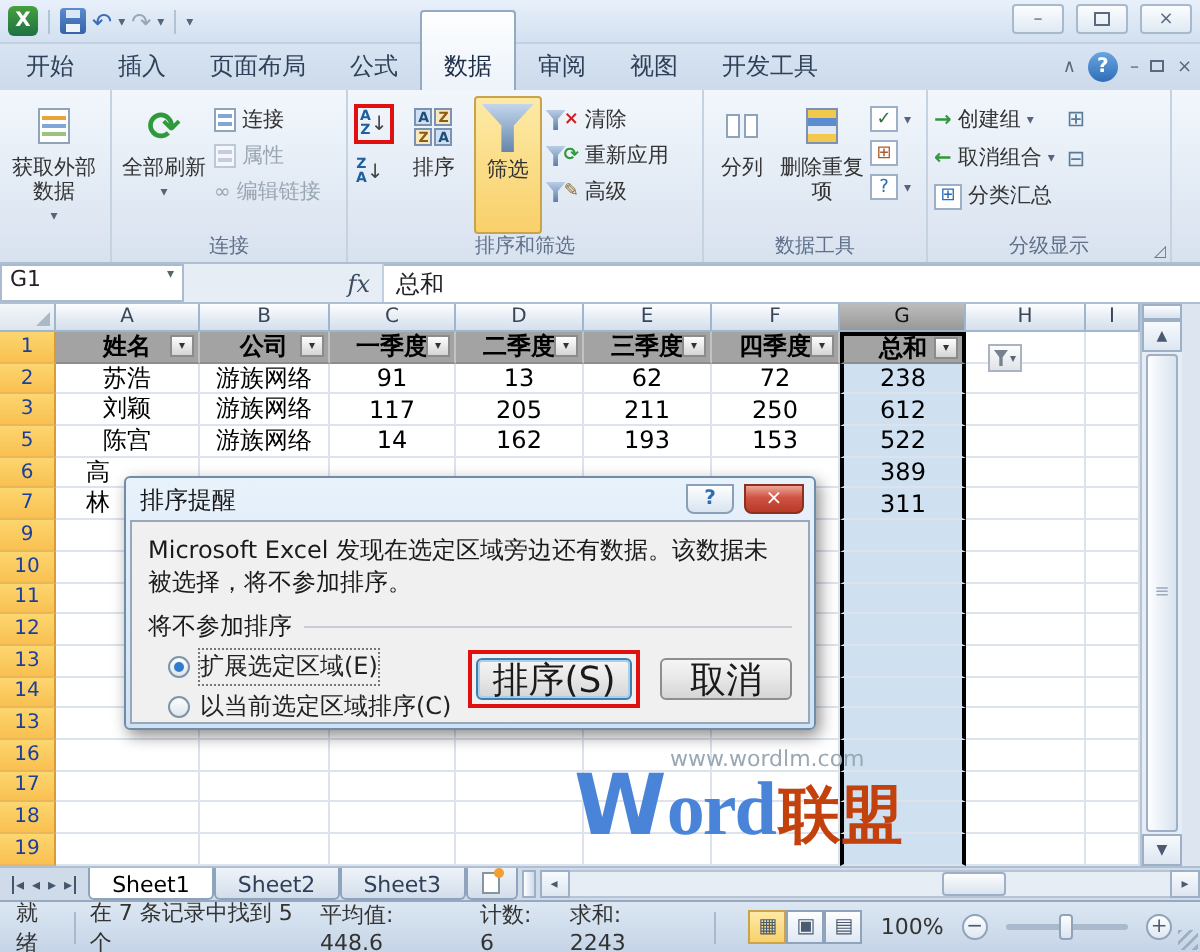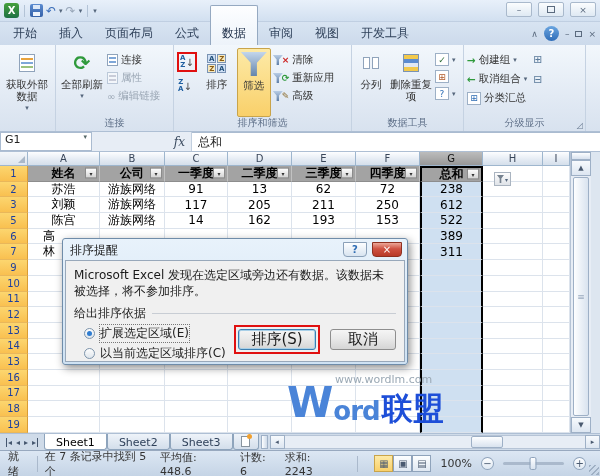--- a/index.html
+++ b/index.html
@@ -131,31 +131,31 @@
     display:flex; align-items:center; justify-content:center; }
   .dlg-body { background:#f0f0f0; border:1px solid #98a8ba; height:102px; padding:6px 8px 0; position:relative; }
   .dlg-msg { font-size:12px; line-height:16px; color:#1a1a1a; }
   .dlg-grp { display:flex; align-items:center; margin-top:6px; font-size:12px; color:#1a1a1a; }
   .dlg-grp .grpline { flex:1; height:0; border-top:1px solid #c8cdd4; margin-left:6px; }
   .radio-row { display:flex; align-items:center; gap:5px; margin:3px 0 0 10px; font-size:12px; }
   .radio { width:11px; height:11px; border-radius:50%; border:1px solid #7d94ab; background:linear-gradient(#fdfdfd,#dfe6ec); position:relative; }
   .radio.on::after { content:""; position:absolute; left:2px; top:2px; width:5px; height:5px; border-radius:50%; background:#2f7cd0; }
   .radio-label.focus { outline:1px dotted #777; }
   .dlg-btns { position:absolute; right:8px; bottom:7px; display:flex; align-items:center; gap:10px; }
-  .btn { height:21px; font-size:15px; color:#1a1a1a; display:flex; align-items:center; justify-content:center;
+  .btn { height:21px; font-size:18px; color:#1a1a1a; display:flex; align-items:center; justify-content:center;
     background:linear-gradient(#f5f5f5,#e9e9e9 45%,#d5d5d5); border:1px solid #8e8e8e; border-radius:3px; }
   .btn.default { border:1px solid #3c7fb1; box-shadow:inset 0 0 0 1px #a9d0e8; }
   .btn.sort { width:78px; } .btn.cancel { width:66px; }
   .redwrap { border:2px solid #e01010; padding:2px; }
 
   
   .wm { position:absolute; left:287px; top:382px; z-index:3; pointer-events:none; display:flex; align-items:flex-end; line-height:1; }
   .wmW { font-size:42px; font-weight:bold; color:#4a84d8; }
-  .wmord { font-size:26px; font-weight:bold; color:#4a84d8; letter-spacing:-1px; }
-  .wmlm { font-size:31px; font-weight:bold; color:#1d4ed8; margin-left:2px; }
+  .wmord { font-size:38px; font-weight:bold; color:#4a84d8; letter-spacing:-1px;font-family:Liberation Serif, serif; }
+  .wmlm { font-size:31px; font-weight:bold; color:#c2410c; margin-left:2px; }
   .wmurl { position:absolute; left:48px; top:-8px; font-size:11px; color:#9aa8b4; font-weight:normal; }
 
   
   .sheetbar { position:absolute; left:0; top:433px; width:600px; height:17px; background:#cfdbe9;
     border-top:1px solid #aebfd4; display:flex; align-items:stretch; }
   .navs { display:flex; align-items:center; gap:4px; padding:0 6px; }
   .nav { font-size:8px; color:#44566e; }
   .stab { padding:1px 11px 0; background:linear-gradient(#eef3f9,#d3deeb); border:1px solid #8ea4bc; border-top:none;
     border-radius:0 0 3px 3px; font-size:11px; color:#2f415a; display:flex; align-items:center; }
   .stab.active { background:#fff; color:#000; }
@@ -672,21 +672,21 @@
 
   <div class="dlg">
     <div class="dlg-title">
       <span>排序提醒</span>
       <span class="dlg-help">?</span>
       <span class="dlg-close">×</span>
     </div>
     <div class="dlg-body">
       <div class="dlg-msg">Microsoft Excel 发现在选定区域旁边还有数据。该数据未被选择，将不参加排序。</div>
       <div class="dlg-grp">
-        <span>给出排序依据</span>
+        <span>将不参加排序</span>
         <span class="grpline"></span>
       </div>
       <div class="radio-row">
         <span class="radio on"></span>
         <span class="radio-label focus">扩展选定区域(E)</span>
       </div>
       <div class="radio-row">
         <span class="radio"></span>
         <span class="radio-label">以当前选定区域排序(C)</span>
       </div>

